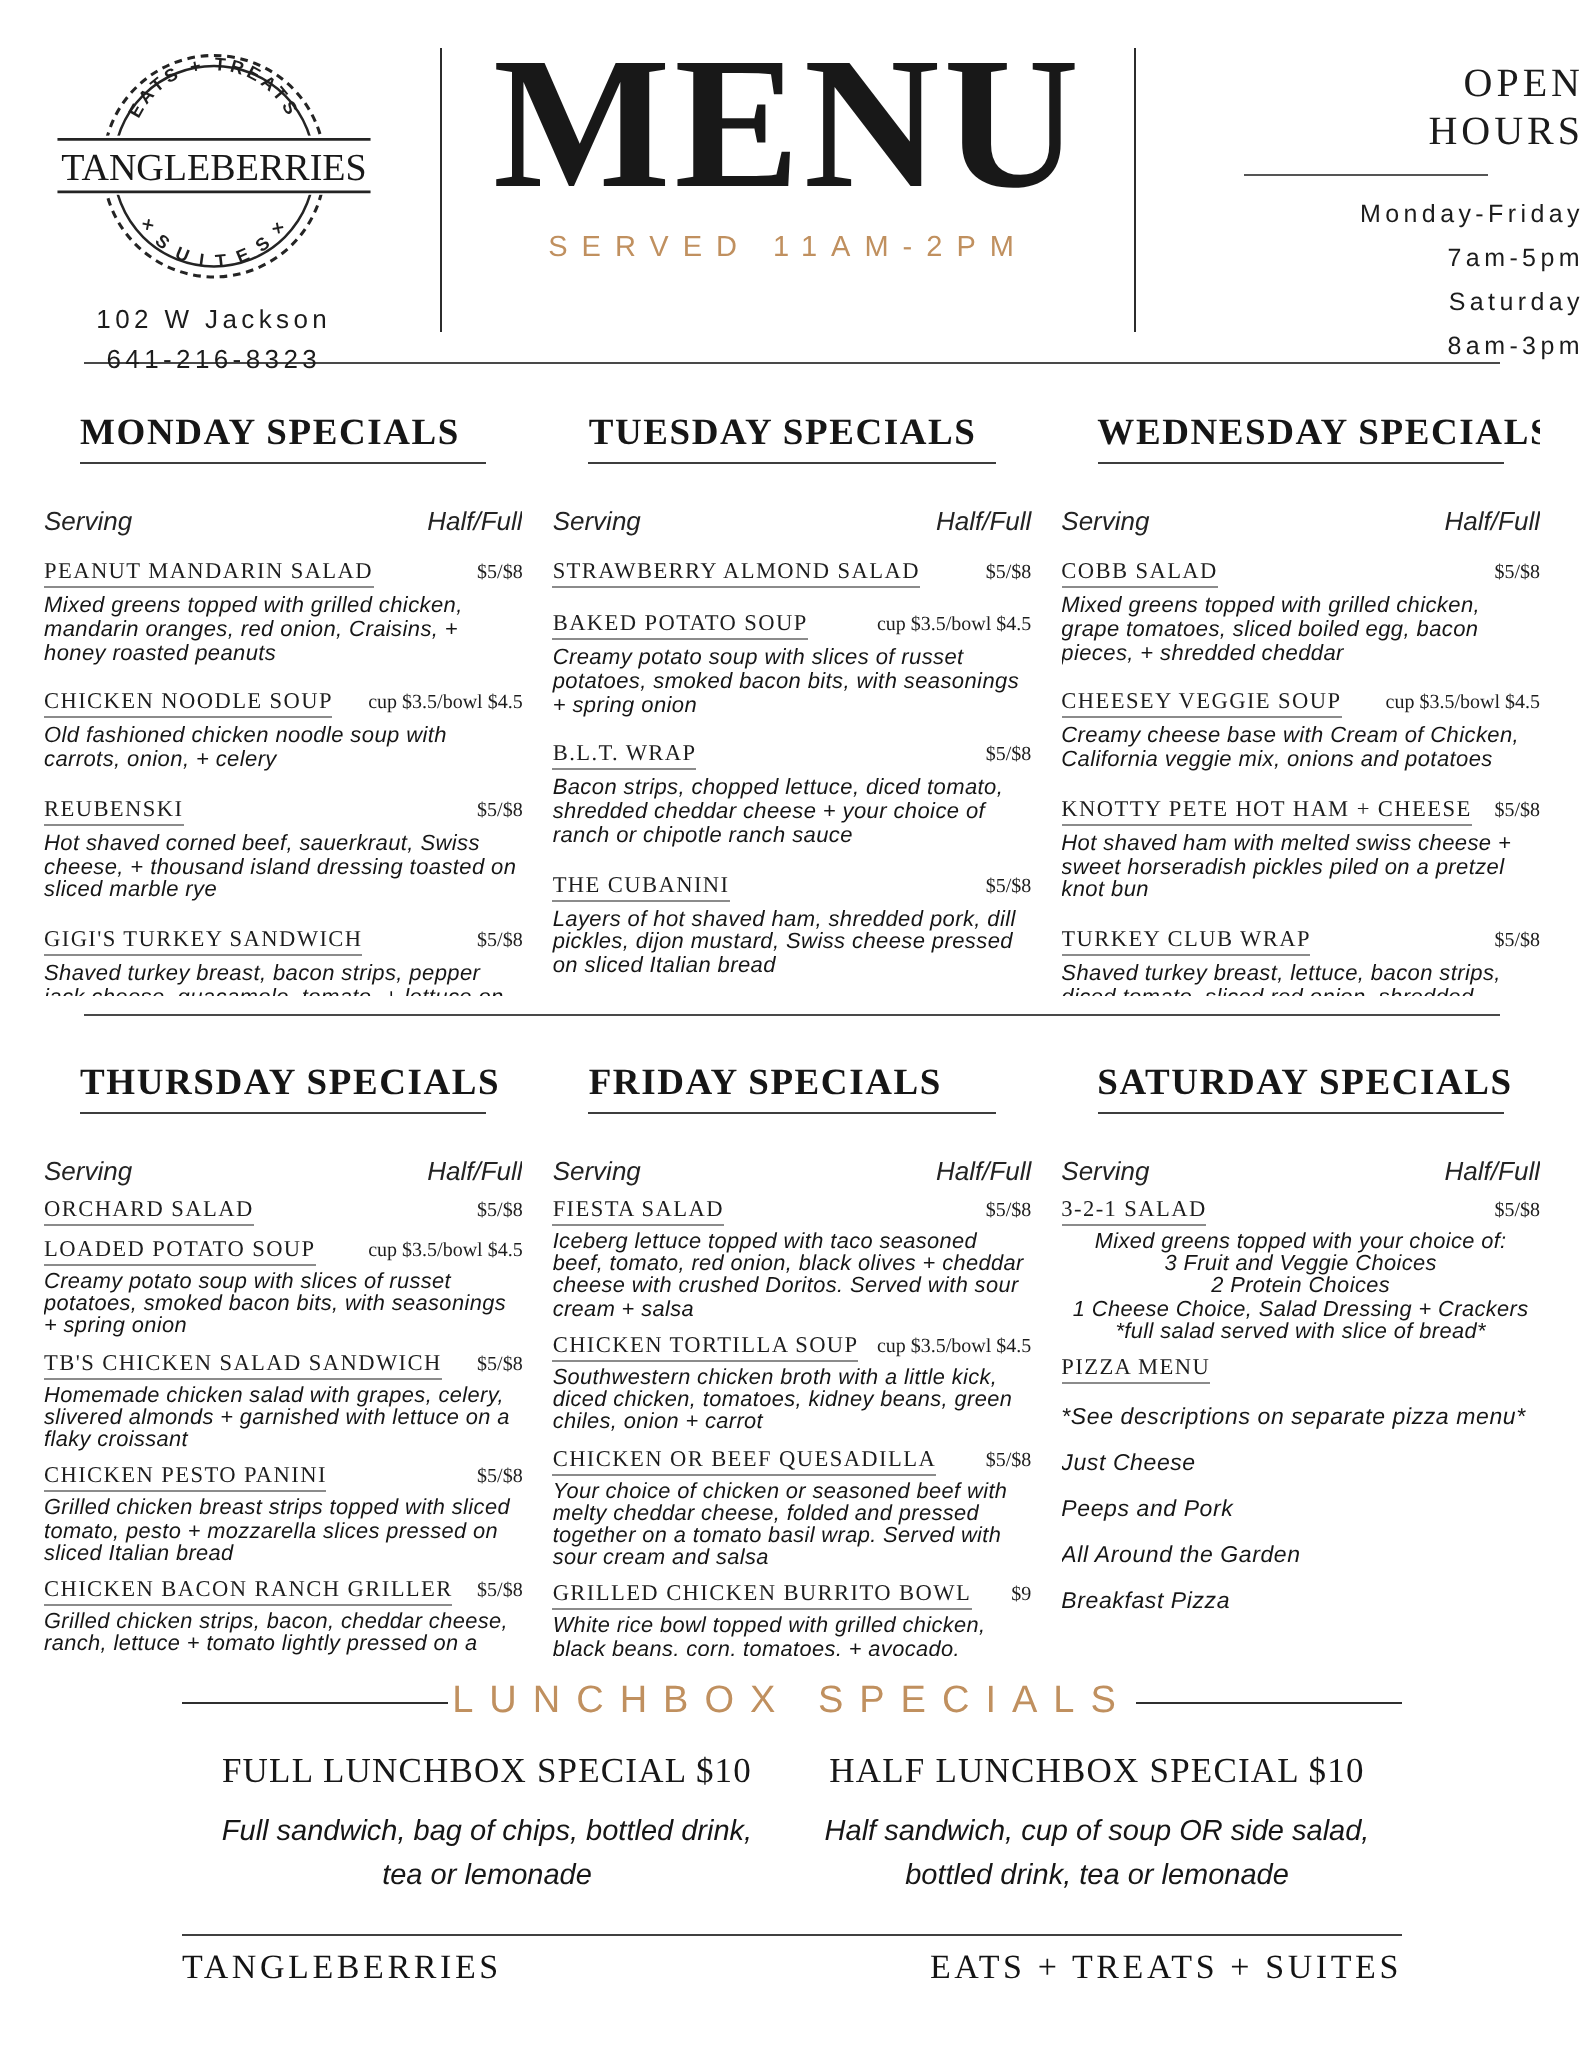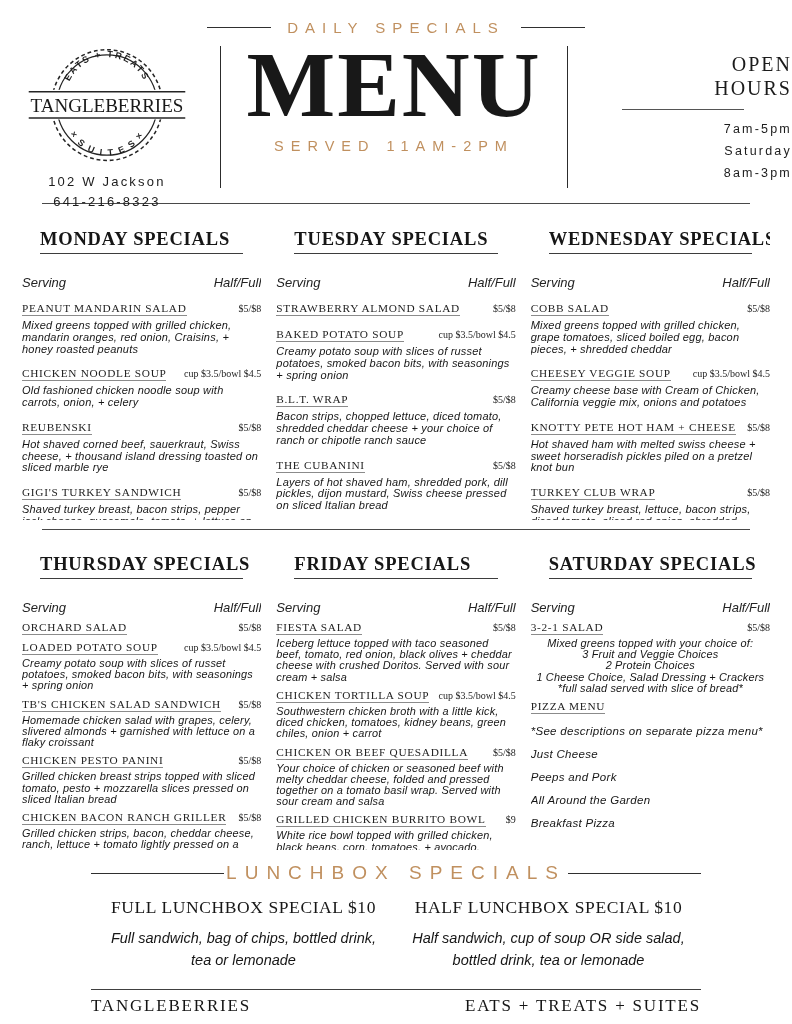--- a/index.html
+++ b/index.html
@@ -69,25 +69,20 @@
   
   .footer{width:610px;margin:17px auto 0 auto;border-top:1.7px solid #404040;padding-top:6px;
     display:flex;justify-content:space-between;align-items:baseline;}
   .footer-text{font-family:"Liberation Serif",serif;font-size:17px;letter-spacing:1.8px;color:#141414;white-space:nowrap;}
 </style>
 </head>
 <body>
 
 <div class="page">
 
-  <div class="daily-row">
-    <div class="rule"></div>
-    <div class="daily-label">DAILY SPECIALS</div>
-    <div class="rule"></div>
-  </div>
 
   <div class="header-main">
 
     <div class="logo-block">
       <svg width="172" height="126" viewBox="0 0 180 132">
         <circle cx="90" cy="64" r="58" fill="none" stroke="#242424" stroke-width="1.6" stroke-dasharray="4 3"></circle>
         <circle cx="90" cy="64" r="52.5" fill="none" stroke="#242424" stroke-width="1.3"></circle>
         <defs>
           <path id="arcTop" d="M 50,41 A 43,43 0 0 1 130,41"></path>
           <path id="arcBottom" d="M 48,86 A 44,44 0 0 0 132,86"></path>
@@ -114,20 +109,21 @@
     <div class="center-block">
       <div class="menu-title">MENU</div>
       <div class="served-label">SERVED 11AM-2PM</div>
     </div>
 
     <div class="v-divider"></div>
 
     <div class="hours-block">
       <div class="hours-title">OPEN<br>HOURS</div>
       <div class="hours-rule"></div>
+      <div class="hours-line">Monday-Friday</div>
       <div class="hours-line">7am-5pm</div>
       <div class="hours-line">Saturday</div>
       <div class="hours-line">8am-3pm</div>
     </div>
   </div>
 
   <div class="page-rule"></div>
 
   <div class="specials-row" id="row-1">
       <section class="day-col">

